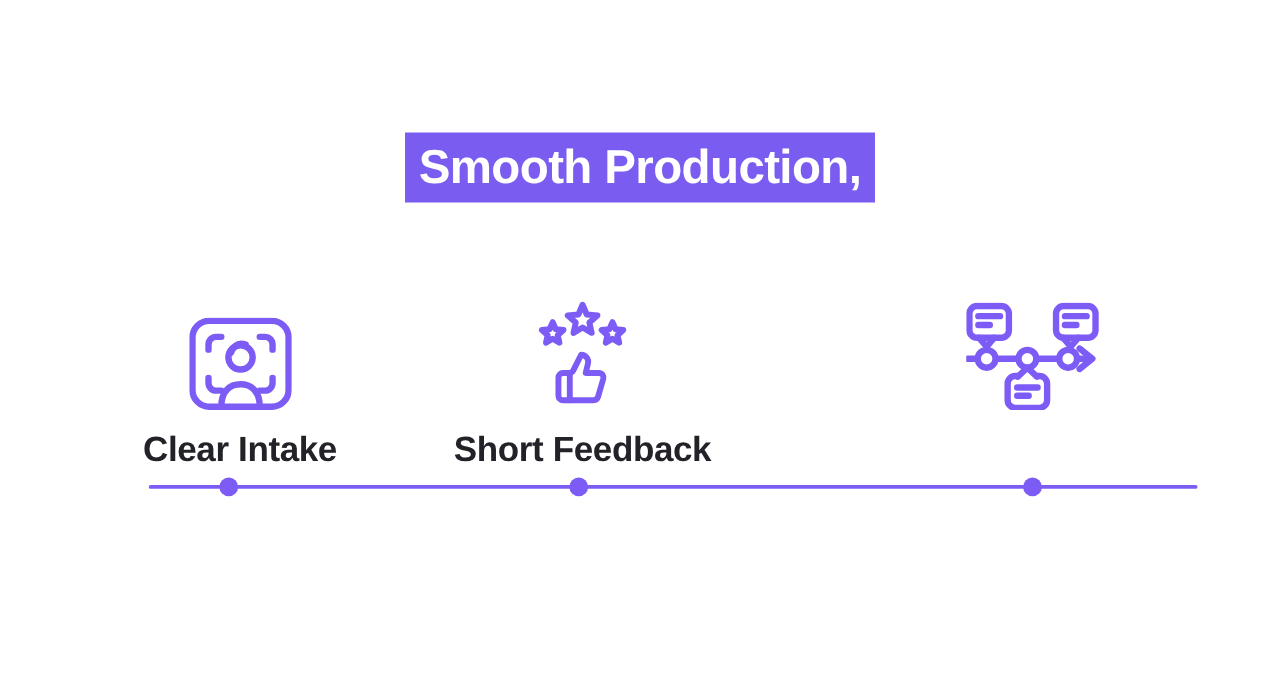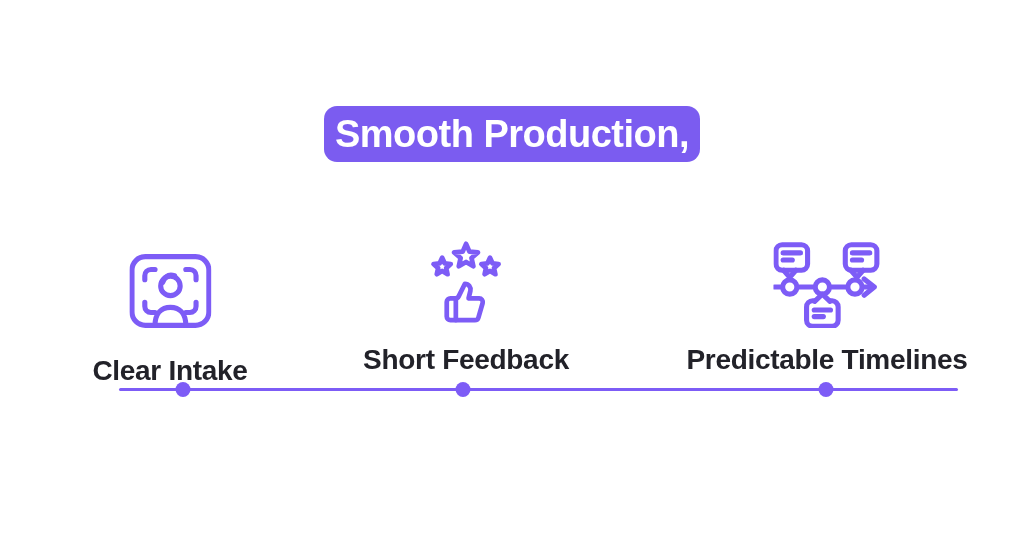--- a/index.html
+++ b/index.html
@@ -25,38 +25,37 @@
     display:flex;justify-content:center;align-items:center;
     white-space:nowrap;
   }
   .title-highlight{
     background:var(--highlight-bg);
     color:var(--highlight-fg);
     font-size:38px;font-weight:700;
     line-height:56px;
     padding:0 11px;
     letter-spacing:-0.5px;
-    border-radius:13px;
   }
   .title-rest{
     color:var(--accent);
     font-size:38px;font-weight:700;
     line-height:56px;
     margin-left:7px;
     letter-spacing:-0.5px;
   }
   
   .feature{
     position:absolute;
     top:240px;
     transform:translateX(-50%);
     display:flex;flex-direction:column;align-items:center;
     width:max-content;
   }
-  .feature-1{left:170px;gap:11px;}
+  .feature-1{left:192px;}
   .feature-2{left:466px;}
   .feature-3{left:827px;}
   .icon-wrap{
     height:88px;
     display:flex;align-items:flex-end;justify-content:center;
     color:var(--accent);
   }
   .icon-wrap svg{display:block;}
   .feature-label{
     margin-top:16px;
@@ -144,21 +143,20 @@
         <path d="M76 27.5 l6 7 6 -7"></path>
         <path d="M77.5 10.5 h17"></path>
         <path d="M77.5 17.5 h9"></path>
 
         <path d="M40.5 57.5 h-2 a6 6 0 0 0 -6 6 v13 a6 6 0 0 0 6 6 h19 a6 6 0 0 0 6 -6 v-13 a6 6 0 0 0 -6 -6 h-2"></path>
         <path d="M40.5 58 l7.5 -7 7.5 7"></path>
         <path d="M40 66.5 h16"></path>
         <path d="M40 73 h9"></path>
       </svg>
     </div>
-    <div class="feature-label">Predictable Timelines</div>
   </div>
 
   <div class="timeline-line"></div>
   <div class="timeline-dot dot-1"></div>
   <div class="timeline-dot dot-2"></div>
   <div class="timeline-dot dot-3"></div>
 
 </div>
 
 </body></html>

